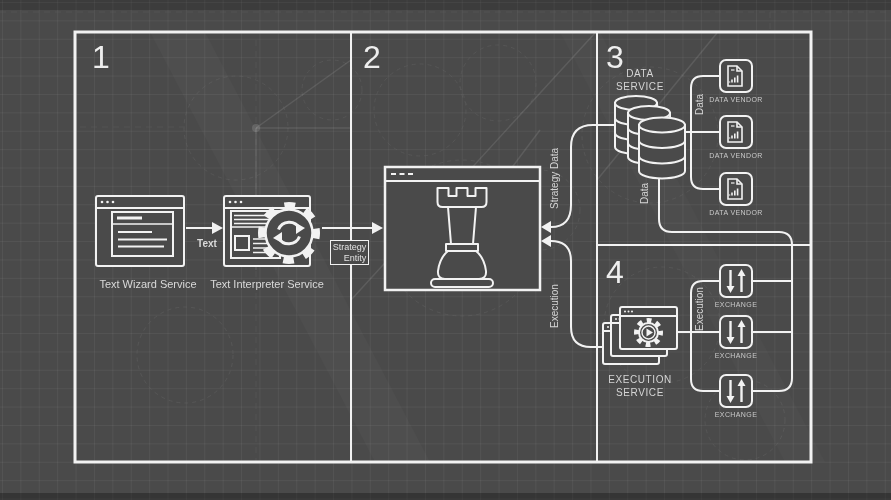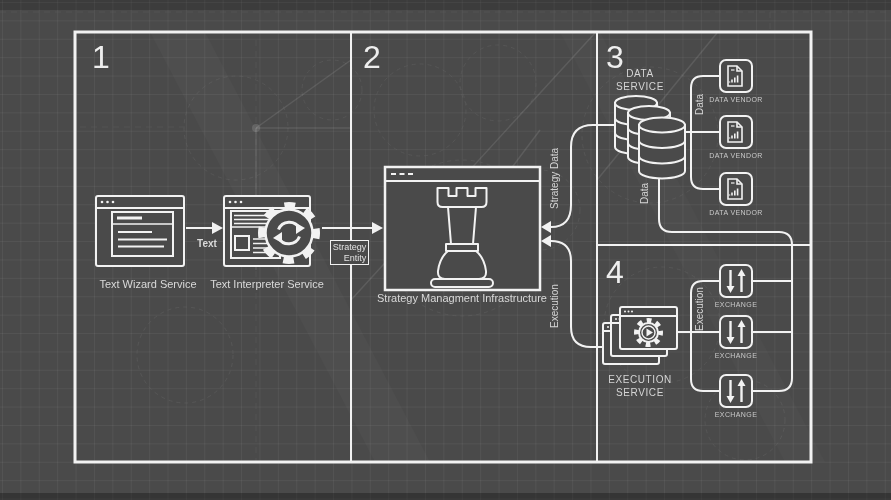--- a/index.html
+++ b/index.html
@@ -253,21 +253,20 @@
   <div class="strip-top"></div>
   <div class="strip-bottom"></div>
 
   <div class="num" style="left:92px;top:41px;">1</div>
   <div class="num" style="left:363px;top:41px;">2</div>
   <div class="num" style="left:606px;top:41px;">3</div>
   <div class="num" style="left:606px;top:256px;">4</div>
 
   <div class="lbl" style="left:66px;top:278px;width:130px;margin-left:17px;">Text Wizard Service</div>
   <div class="lbl" style="left:202px;top:278px;width:130px;">Text Interpreter Service</div>
-  <div class="lbl" style="left:362px;top:292px;width:200px;">Strategy Managment Infrastructure</div>
   <div class="lbl caps pre" style="left:590px;top:68px;width:100px;">DATA
 SERVICE</div>
   <div class="lbl caps pre" style="left:585px;top:374px;width:110px;">EXECUTION
 SERVICE</div>
 
   <div class="lbl tiny" style="left:706px;top:96px;width:60px;">DATA VENDOR</div>
   <div class="lbl tiny" style="left:706px;top:152px;width:60px;">DATA VENDOR</div>
   <div class="lbl tiny" style="left:706px;top:209px;width:60px;">DATA VENDOR</div>
 
   <div class="lbl tiny" style="left:706px;top:301px;width:60px;">EXCHANGE</div>

